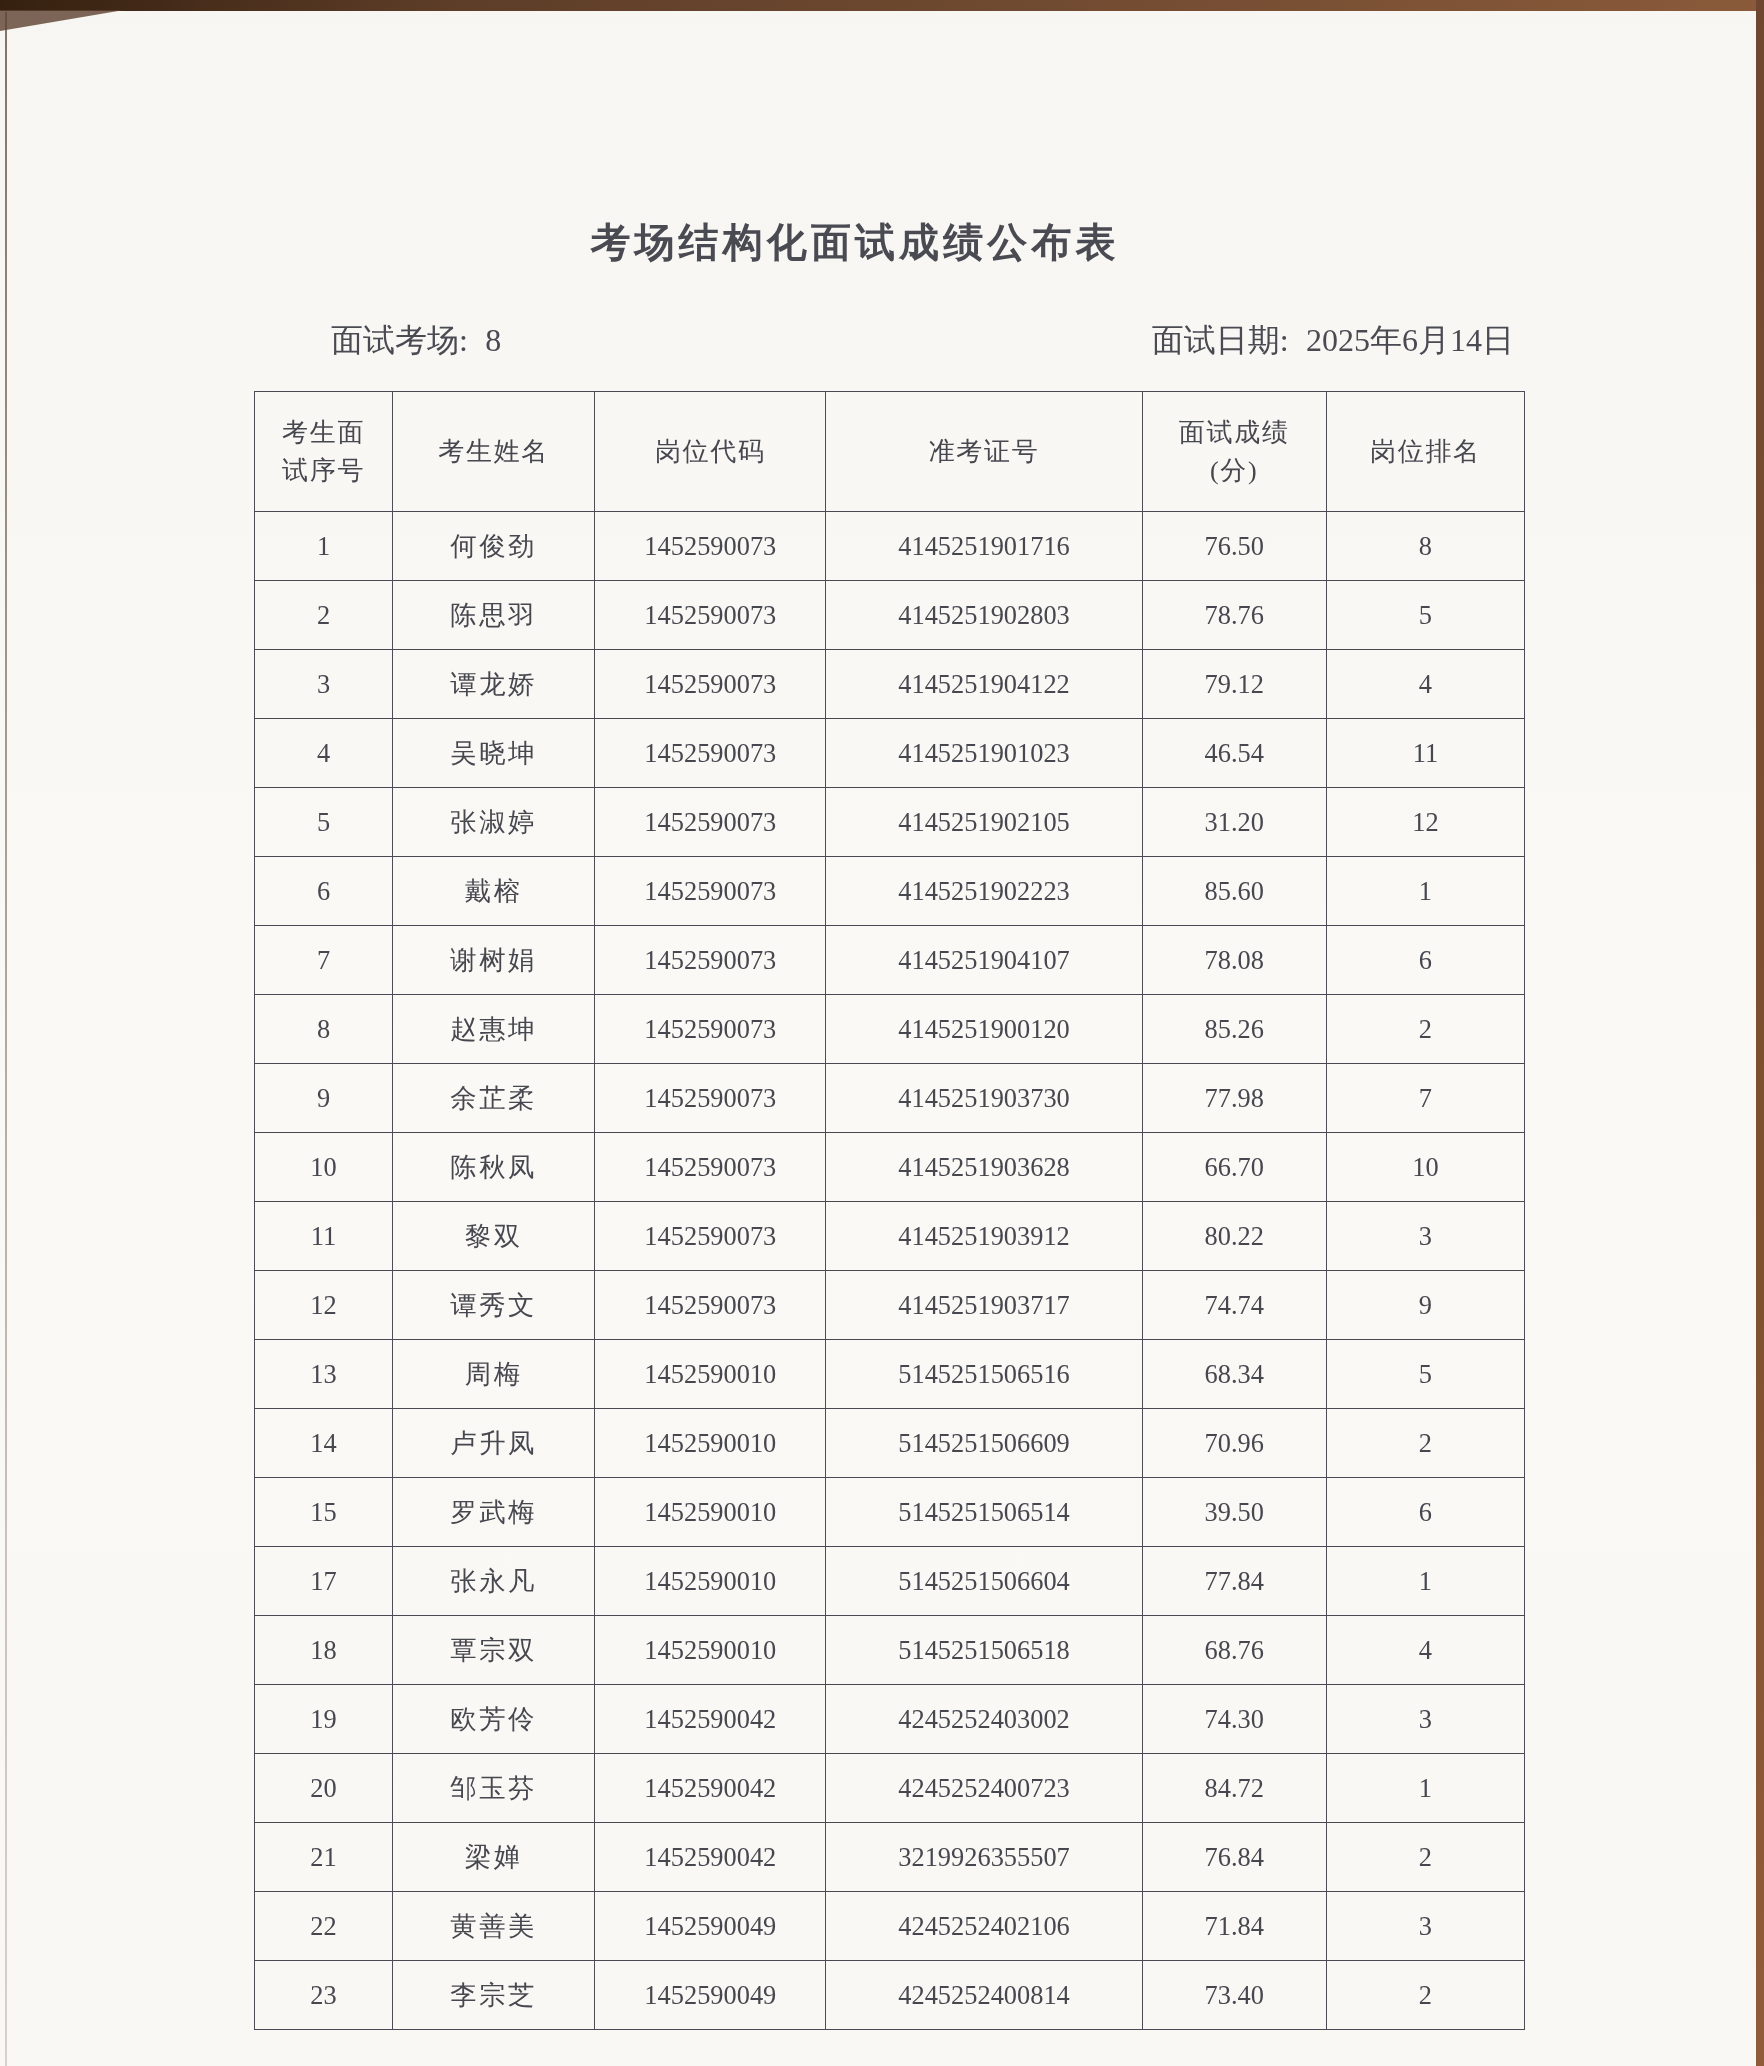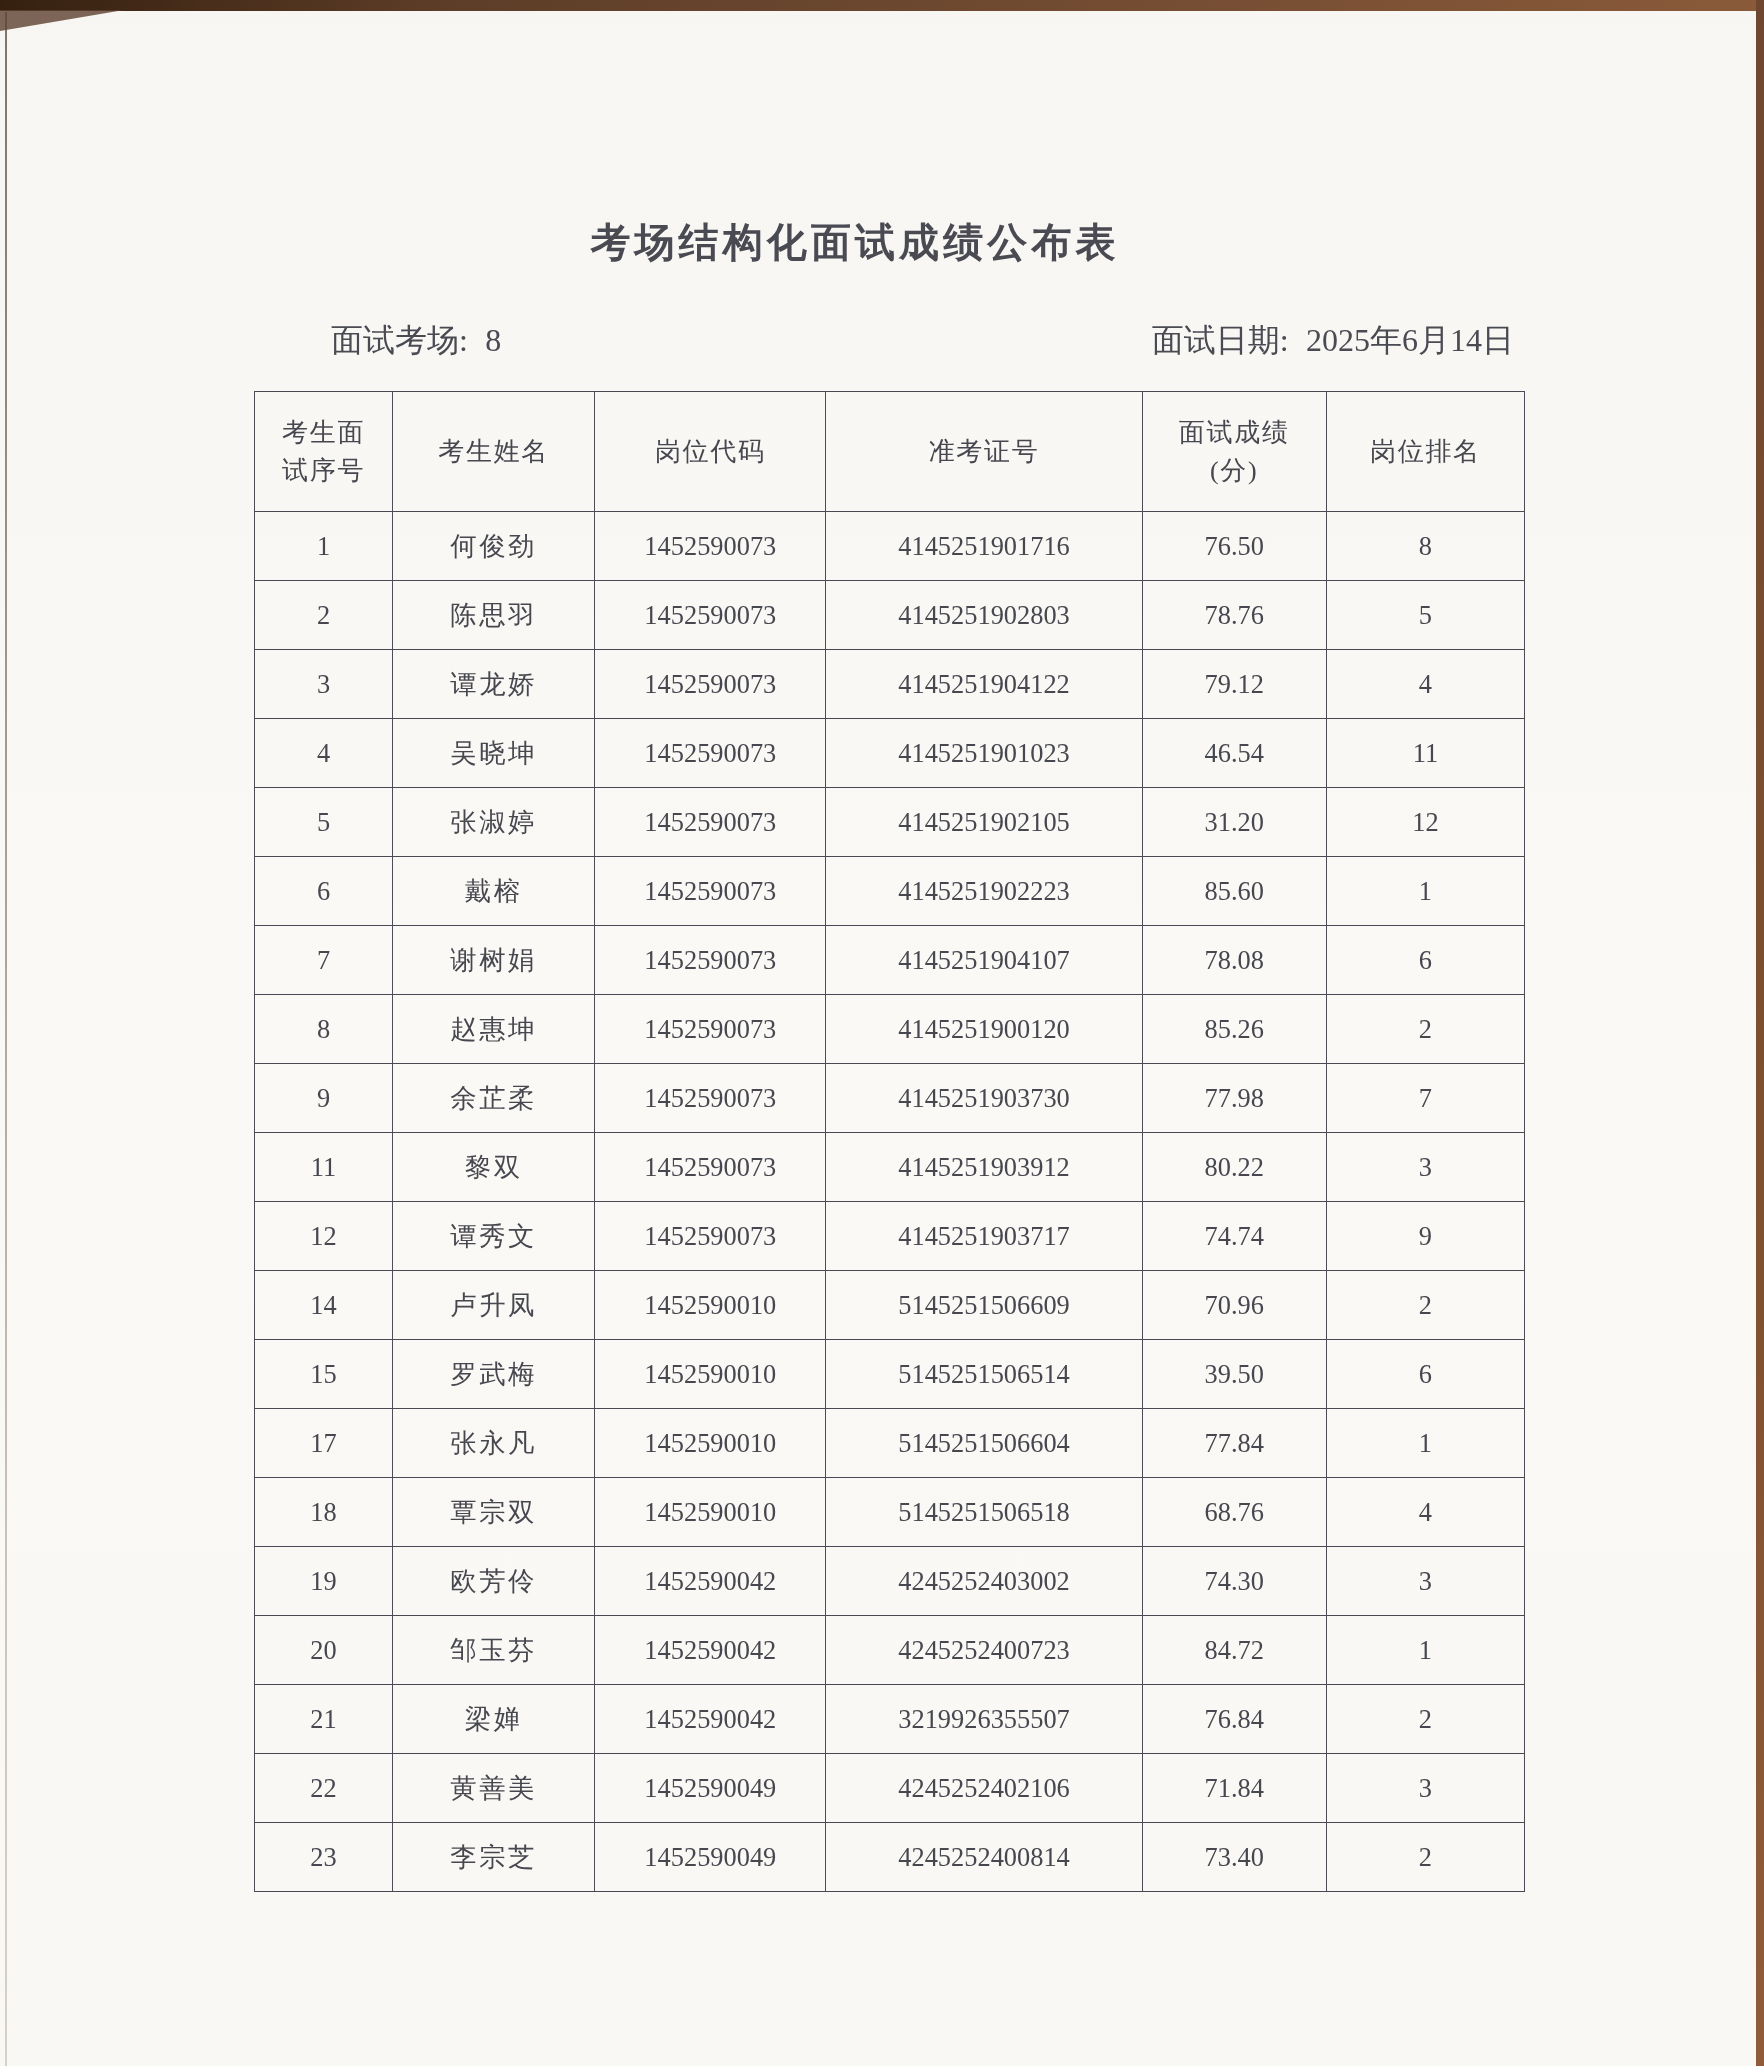--- a/index.html
+++ b/index.html
@@ -209,34 +209,50 @@
   </tr>
         <tr>
     <td class="cell-seq">9</td>
     <td class="cell-name">余芷柔</td>
     <td class="cell-job-code">1452590073</td>
     <td class="cell-ticket">4145251903730</td>
     <td class="cell-score">77.98</td>
     <td class="cell-rank">7</td>
   </tr>
         <tr>
+    <td class="cell-seq">10</td>
+    <td class="cell-name">陈秋凤</td>
+    <td class="cell-job-code">1452590073</td>
+    <td class="cell-ticket">4145251903628</td>
+    <td class="cell-score">66.70</td>
+    <td class="cell-rank">10</td>
+  </tr>
+        <tr>
     <td class="cell-seq">11</td>
     <td class="cell-name">黎双</td>
     <td class="cell-job-code">1452590073</td>
     <td class="cell-ticket">4145251903912</td>
     <td class="cell-score">80.22</td>
     <td class="cell-rank">3</td>
   </tr>
         <tr>
     <td class="cell-seq">12</td>
     <td class="cell-name">谭秀文</td>
     <td class="cell-job-code">1452590073</td>
     <td class="cell-ticket">4145251903717</td>
     <td class="cell-score">74.74</td>
     <td class="cell-rank">9</td>
+  </tr>
+        <tr>
+    <td class="cell-seq">13</td>
+    <td class="cell-name">周梅</td>
+    <td class="cell-job-code">1452590010</td>
+    <td class="cell-ticket">5145251506516</td>
+    <td class="cell-score">68.34</td>
+    <td class="cell-rank">5</td>
   </tr>
         <tr>
     <td class="cell-seq">14</td>
     <td class="cell-name">卢升凤</td>
     <td class="cell-job-code">1452590010</td>
     <td class="cell-ticket">5145251506609</td>
     <td class="cell-score">70.96</td>
     <td class="cell-rank">2</td>
   </tr>
         <tr>

